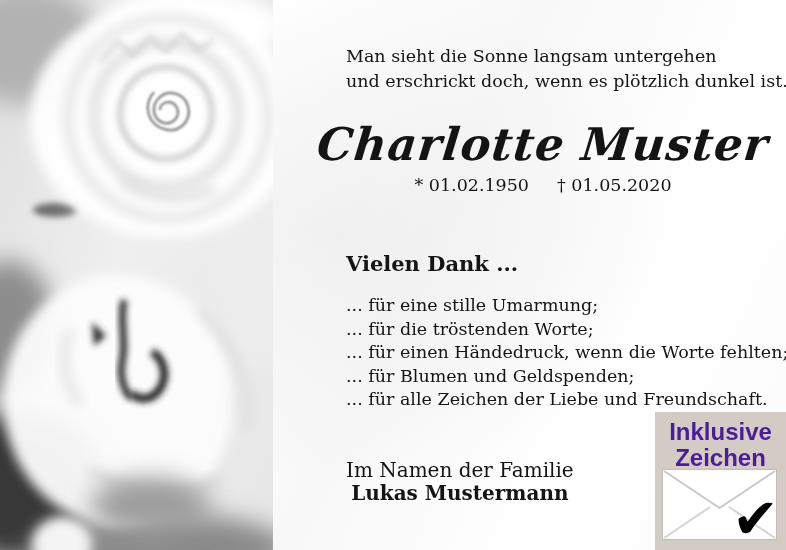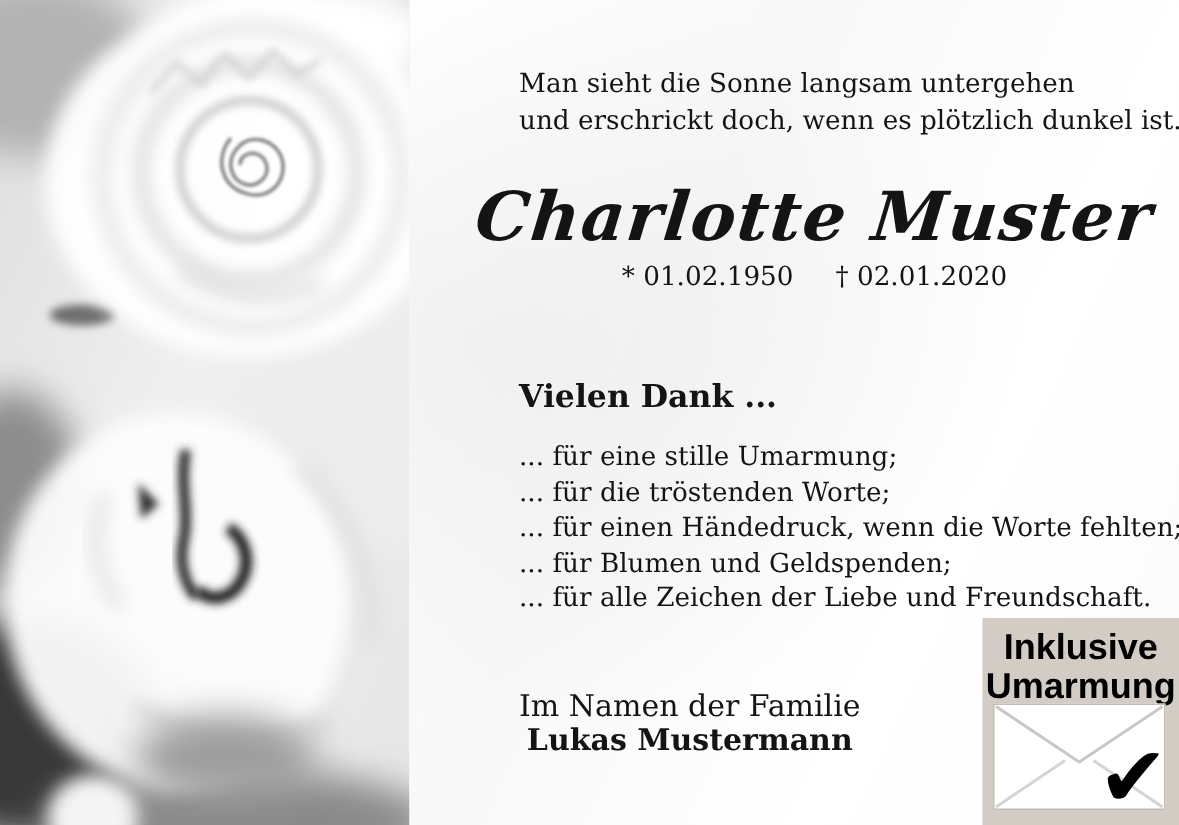--- a/index.html
+++ b/index.html
@@ -59,21 +59,21 @@
   .signature .sig-name{font-weight:bold;}
 
   
   .badge{
     position:absolute;right:0;bottom:0;width:131px;height:138px;
     background:#d3ccc4;
   }
   .badge-text{
     margin-top:7px;text-align:center;
     font-family:"Liberation Sans","DejaVu Sans",sans-serif;
-    font-weight:bold;font-size:24px;line-height:26px;color:#000000;
+    font-weight:bold;font-size:24px;line-height:26px;color:#4c1d95;
   }
   .envelope{
     position:absolute;left:7px;top:57px;width:115px;height:71px;
     background:#ffffff;border:1px solid #c3bcb4;box-sizing:border-box;
   }
   .envelope svg{display:block;}
   .check{
     position:absolute;right:-3px;bottom:-8px;
     font-family:"DejaVu Sans",sans-serif;
     font-size:56px;line-height:1;color:#000;
@@ -139,21 +139,21 @@
   <div class="content">
 
     <div class="quote">
       <div>Man sieht die Sonne langsam untergehen</div>
       <div>und erschrickt doch, wenn es plötzlich dunkel ist.</div>
     </div>
 
     <div class="name-block">
       <div class="deceased-name">Charlotte Muster</div>
       <div class="life-dates">
-        <span class="birth">* 01.02.1950</span><span class="death">† 02.01.2020</span>
+        <span class="birth">* 01.02.1950</span><span class="death">† 01.05.2020</span>
       </div>
     </div>
 
     <div class="thanks-heading">Vielen Dank ...</div>
 
     <div class="thanks-list">
       <div>... für eine stille Umarmung;</div>
       <div>... für die tröstenden Worte;</div>
       <div>... für einen Händedruck, wenn die Worte fehlten;</div>
       <div>... für Blumen und Geldspenden;</div>
@@ -162,21 +162,21 @@
 
     <div class="signature">
       <div>Im Namen der Familie</div>
       <div class="sig-name">Lukas Mustermann</div>
     </div>
   </div>
 
   <div class="badge">
     <div class="badge-text">
       <div>Inklusive</div>
-      <div>Umarmung</div>
+      <div>Zeichen</div>
     </div>
     <div class="envelope">
       <svg width="113" height="69" viewBox="0 0 113 69" xmlns="http://www.w3.org/2000/svg">
         <path d="M1,1 L56.5,38 L112,1" fill="none" stroke="#c8c8c8" stroke-width="2" stroke-linejoin="round"></path>
         <path d="M1,68 L47,37" fill="none" stroke="#d4d4d4" stroke-width="2"></path>
         <path d="M112,68 L66,37" fill="none" stroke="#d4d4d4" stroke-width="2"></path>
       </svg>
       <span class="check">✔</span>
     </div>
   </div>

